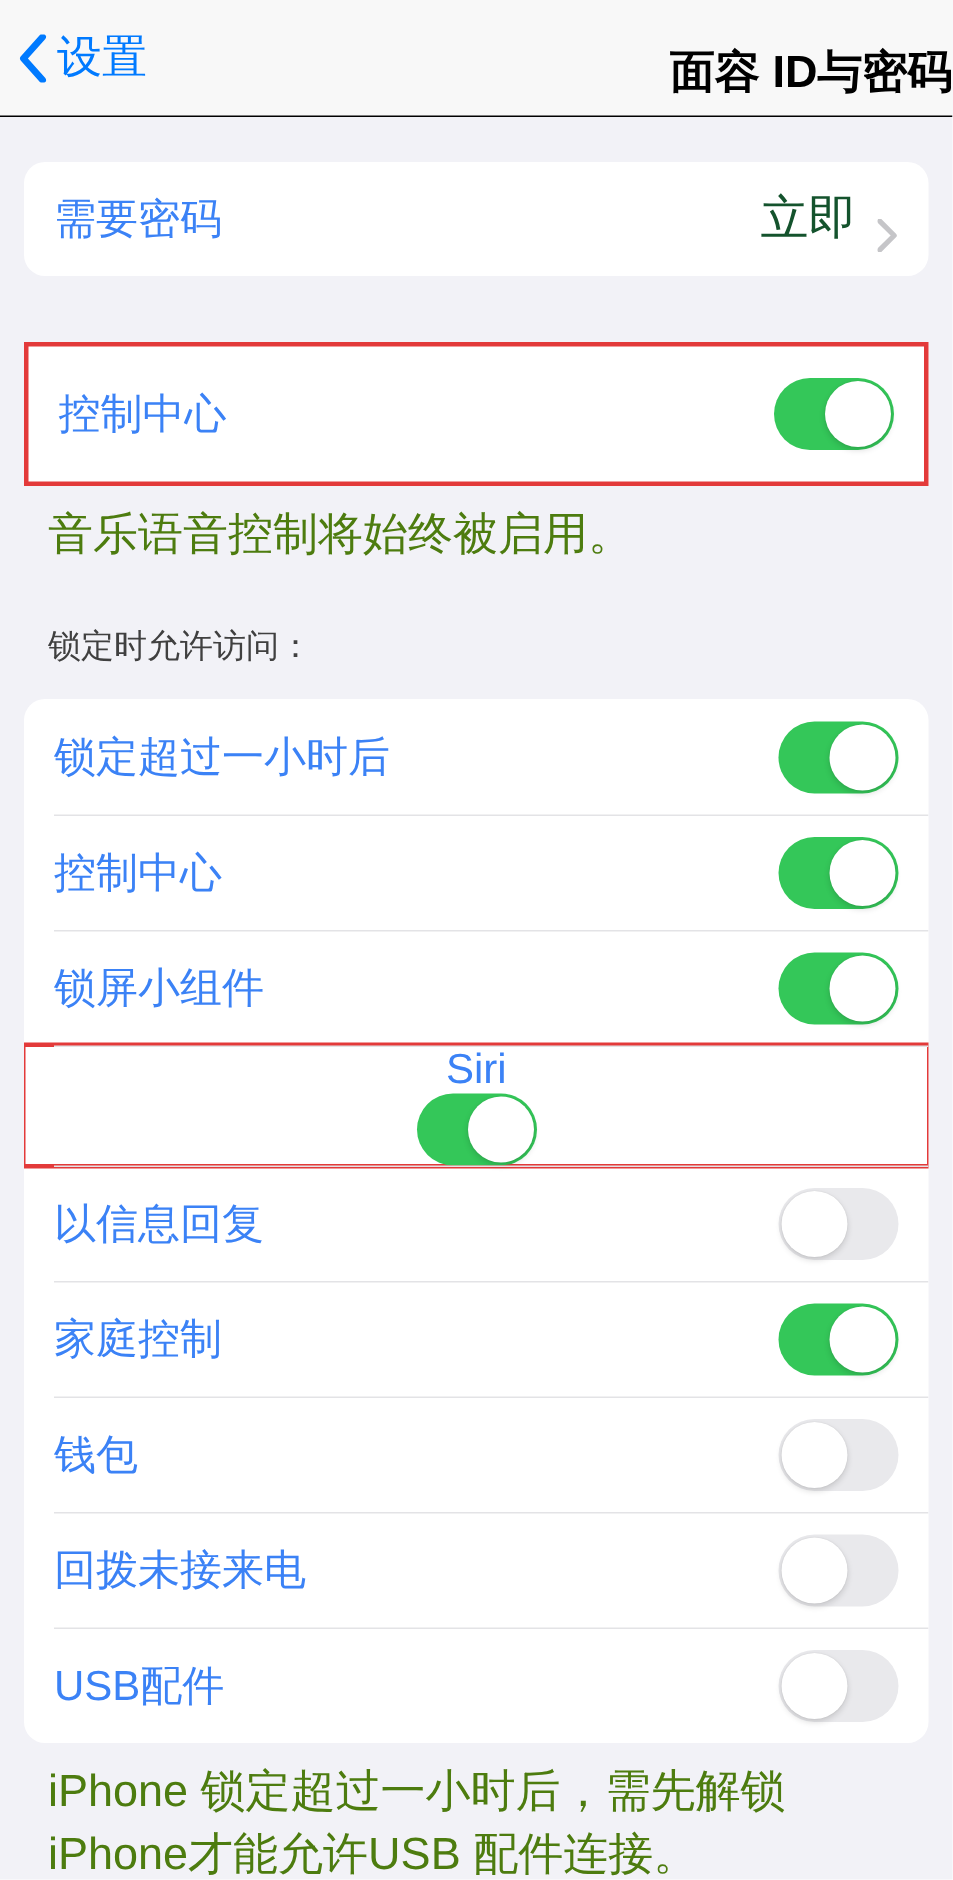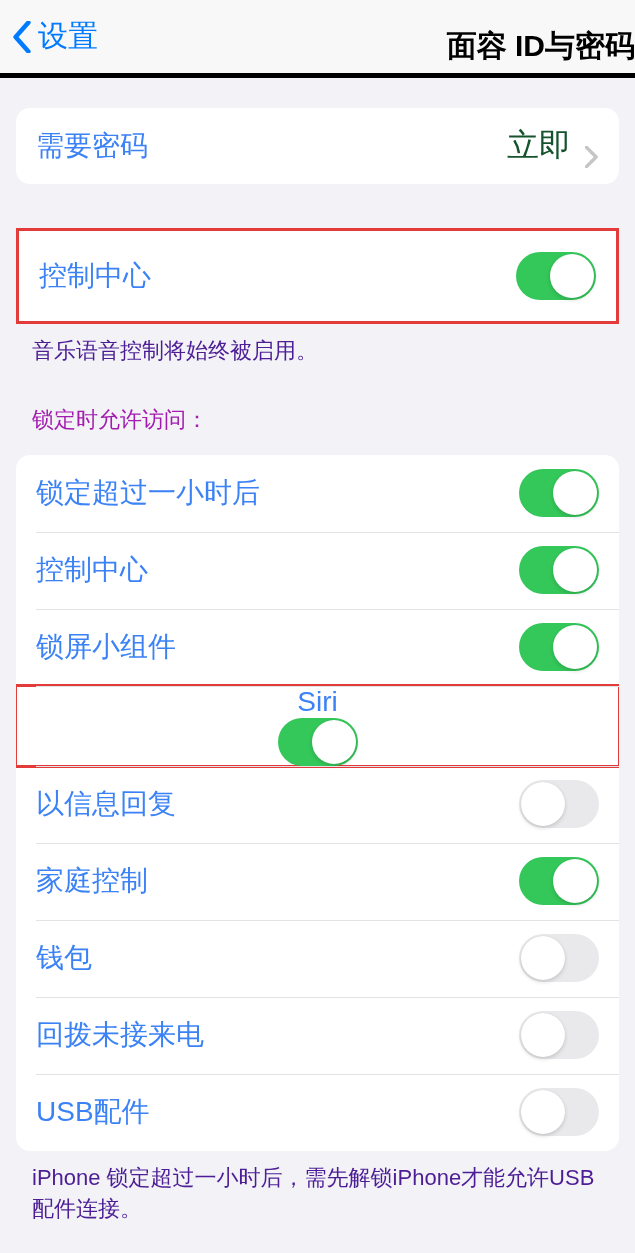--- a/index.html
+++ b/index.html
@@ -11,21 +11,21 @@
     body {
       width: 635px;
       height: 1253px;
       background: #f2f2f7;
       font-family: -apple-system, "SF Pro Text", "Helvetica Neue", Arial, "PingFang SC", "Hiragino Sans GB", "Microsoft YaHei", sans-serif;
       overflow: hidden;
     }
     .nav-bar {
       height: 78px;
       background: #f8f8f8;
-      border-bottom: 5px solid #000000;
+      border-bottom: 1px solid #000000;
       display: flex;
       align-items: center;
       position: relative;
       padding: 0 12px;
     }
     .back-button {
       display: flex;
       align-items: center;
       color: #007aff;
       font-size: 30px;
@@ -117,28 +117,28 @@
       box-shadow: 0 2px 4px rgba(0,0,0,0.15), 0 0 1px rgba(0,0,0,0.1);
     }
     .toggle.on .toggle-knob {
       right: 2px;
     }
     .toggle.off .toggle-knob {
       left: 2px;
     }
     .footer-note {
       padding: 12px 32px 0;
-      font-size: 22px;
-      color: #4c1d95;
+      font-size: 30px;
+      color: #4d7c0f;
       line-height: 1.4;
     }
     .header-note {
       padding: 0 32px 10px;
       font-size: 22px;
-      color: #a21caf;
+      color: #404040;
       margin-top: 38px;
     }
     .spacer-group {
       margin-top: 20px;
     }
     .row.highlight-row {
       outline: 3px solid #e33a3a;
       outline-offset: -1px;
       flex-direction: column;
     }

